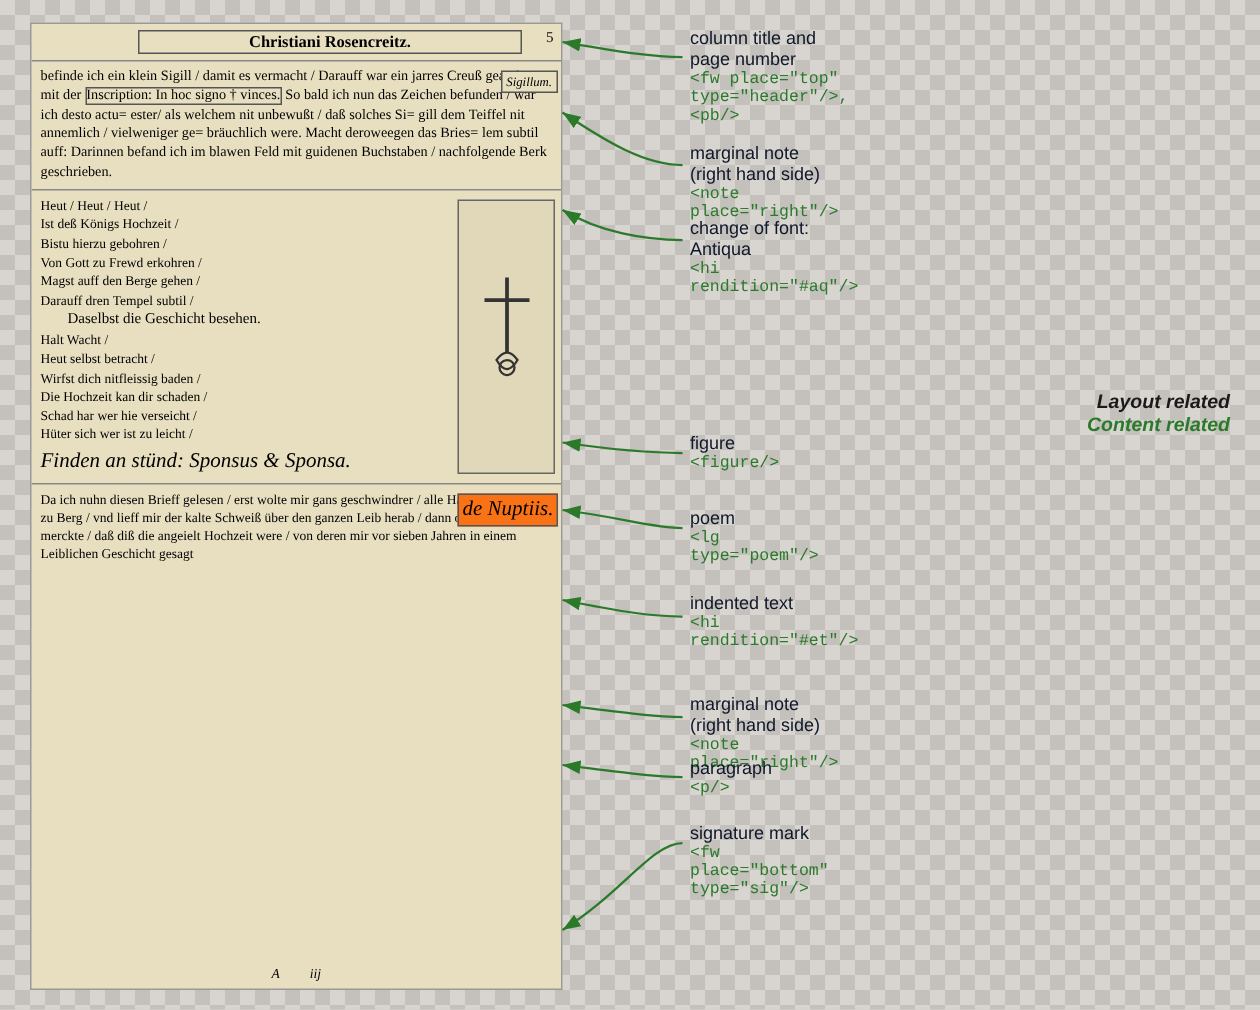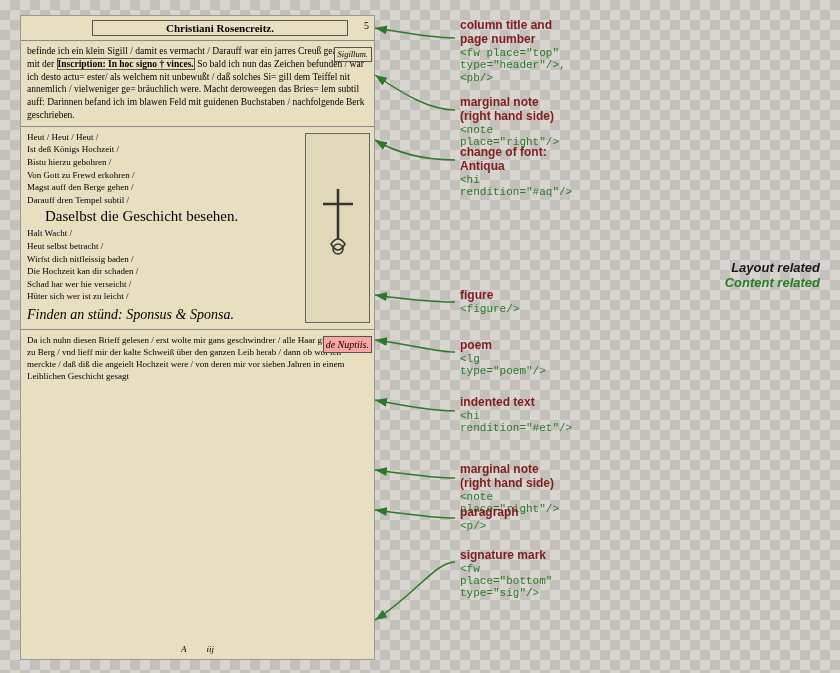--- a/index.html
+++ b/index.html
@@ -81,37 +81,36 @@
       border: 1px solid #555;
       padding: 1px 3px;
       font-size: 8.5px;
       font-style: italic;
       background: #e8dfc0;
     }
     .inscription-line {
       border: 1px solid #555;
       display: inline;
       font-size: 9.5px;
-      font-weight: bold;
     }
 
     .page-section-2 {
       display: flex;
       border-bottom: 1px solid #888;
       position: relative;
     }
     .poem-section {
       flex: 1;
       padding: 4px 6px;
       font-size: 9px;
       line-height: 1.4;
     }
     .poem-indented {
       padding-left: 18px;
-      font-size: 15px;
+      font-size: 10px;
     }
     .poem-last-line {
       font-style: italic;
       font-size: 14px;
       text-align: left;
       margin-top: 2px;
     }
     .figure-box {
       width: 65px;
       min-height: 100px;
@@ -131,25 +130,25 @@
     .page-section-3 {
       padding: 4px 6px;
       font-size: 9px;
       line-height: 1.35;
       position: relative;
     }
     .de-nuptiis {
       position: absolute;
       right: 2px;
       top: 6px;
-      font-size: 10px;
+      font-size: 14px;
       font-style: italic;
       border: 1px solid #555;
       padding: 1px 2px;
-      background: #fca5a5;
+      background: #f97316;
     }
 
     .page-bottom-sig {
       position: absolute;
       bottom: 5px;
       left: 0;
       right: 0;
       display: flex;
       justify-content: center;
       align-items: center;
@@ -174,22 +173,22 @@
       position: absolute;
     }
     .ann-label {
       position: absolute;
       font-family: Arial, sans-serif;
       font-size: 12px;
       color: #1a1a1a;
     }
     .ann-label .ann-title {
       font-size: 12px;
-      color: #7f1d1d;
-      font-weight: bold;
+      color: #0f172a;
+      font-weight: normal;
     }
     .ann-label .ann-code {
       font-family: 'Courier New', monospace;
       font-size: 11px;
       color: #2a7a2a;
       display: block;
       margin-top: 1px;
     }
 
     

